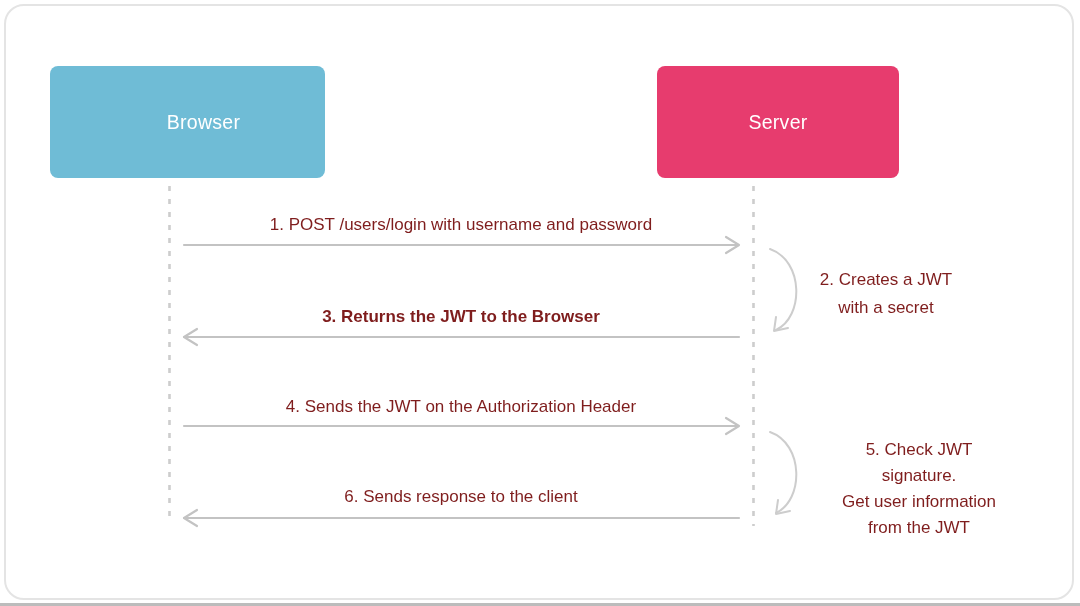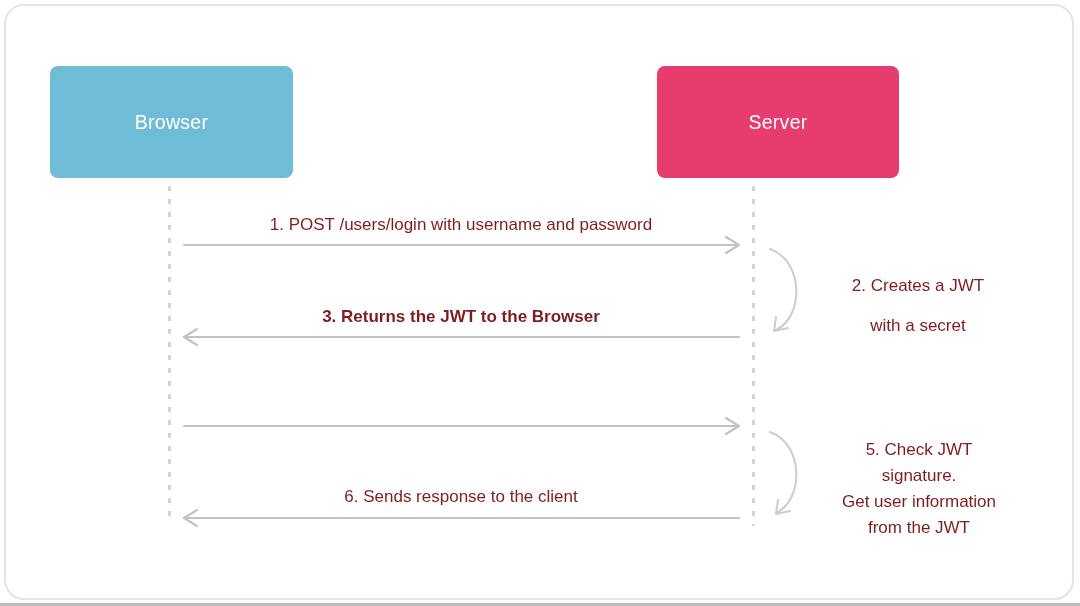--- a/index.html
+++ b/index.html
@@ -42,40 +42,40 @@
     display: flex;
     align-items: center;
     justify-content: center;
   }
   .actor-box .actor-label {
     color: #ffffff;
     font-size: 19.5px;
     font-weight: 500;
     letter-spacing: 0.3px;
   }
-  .actor-browser { left: 50px;  width: 243px; }
+  .actor-browser { left: 50px;  width: 243px; padding-left: 32px; }
   .actor-server  { left: 633px; width: 242px; margin-left: 24px; }
   .svg-layer {
     position: absolute;
     left: 0;
     top: 0;
     width: 1080px;
     height: 606px;
     pointer-events: none;
   }
   .msg-label {
     position: absolute;
     transform: translateX(-50%);
     color: #7f1d1d;
     font-size: 17px;
     line-height: 22px;
     white-space: pre-line;
     text-align: center;
   }
-  .msg-label.self-note-1 { line-height: 40px; margin-left: 32px; }
+  .msg-label.self-note-1 { line-height: 28px; }
   .msg-label.self-note-2 { line-height: 26px; }
 </style>
 </head>
 <body>
 
 <div class="frame">
   <div class="canvas"></div>
 
   <div class="actor-box actor-browser" style="background: rgb(111, 188, 214);">
     <span class="actor-label">Browser</span>
@@ -121,20 +121,21 @@
     </g>
   </svg>
 
   <div class="msg-label" style="left:461px; top:214px;">1. POST /users/login with username and password</div>
 
   <div class="msg-label self-note-1" style="left:886px; top:266px;">2. Creates a JWT
 with a secret</div>
 
   <div class="msg-label" style="left:461px; top:306px;font-weight:bold;">3. Returns the JWT to the Browser</div>
 
+  <div class="msg-label" style="left:461px; top:396px;">4. Sends the JWT on the Authorization Header</div>
 
   <div class="msg-label self-note-2" style="left:919px; top:437px;">5. Check JWT signature.
 Get user information
 from the JWT</div>
 
   <div class="msg-label" style="left:461px; top:486px;">6. Sends response to the client</div>
 
   <div class="bottom-edge"></div>
 </div>
 

